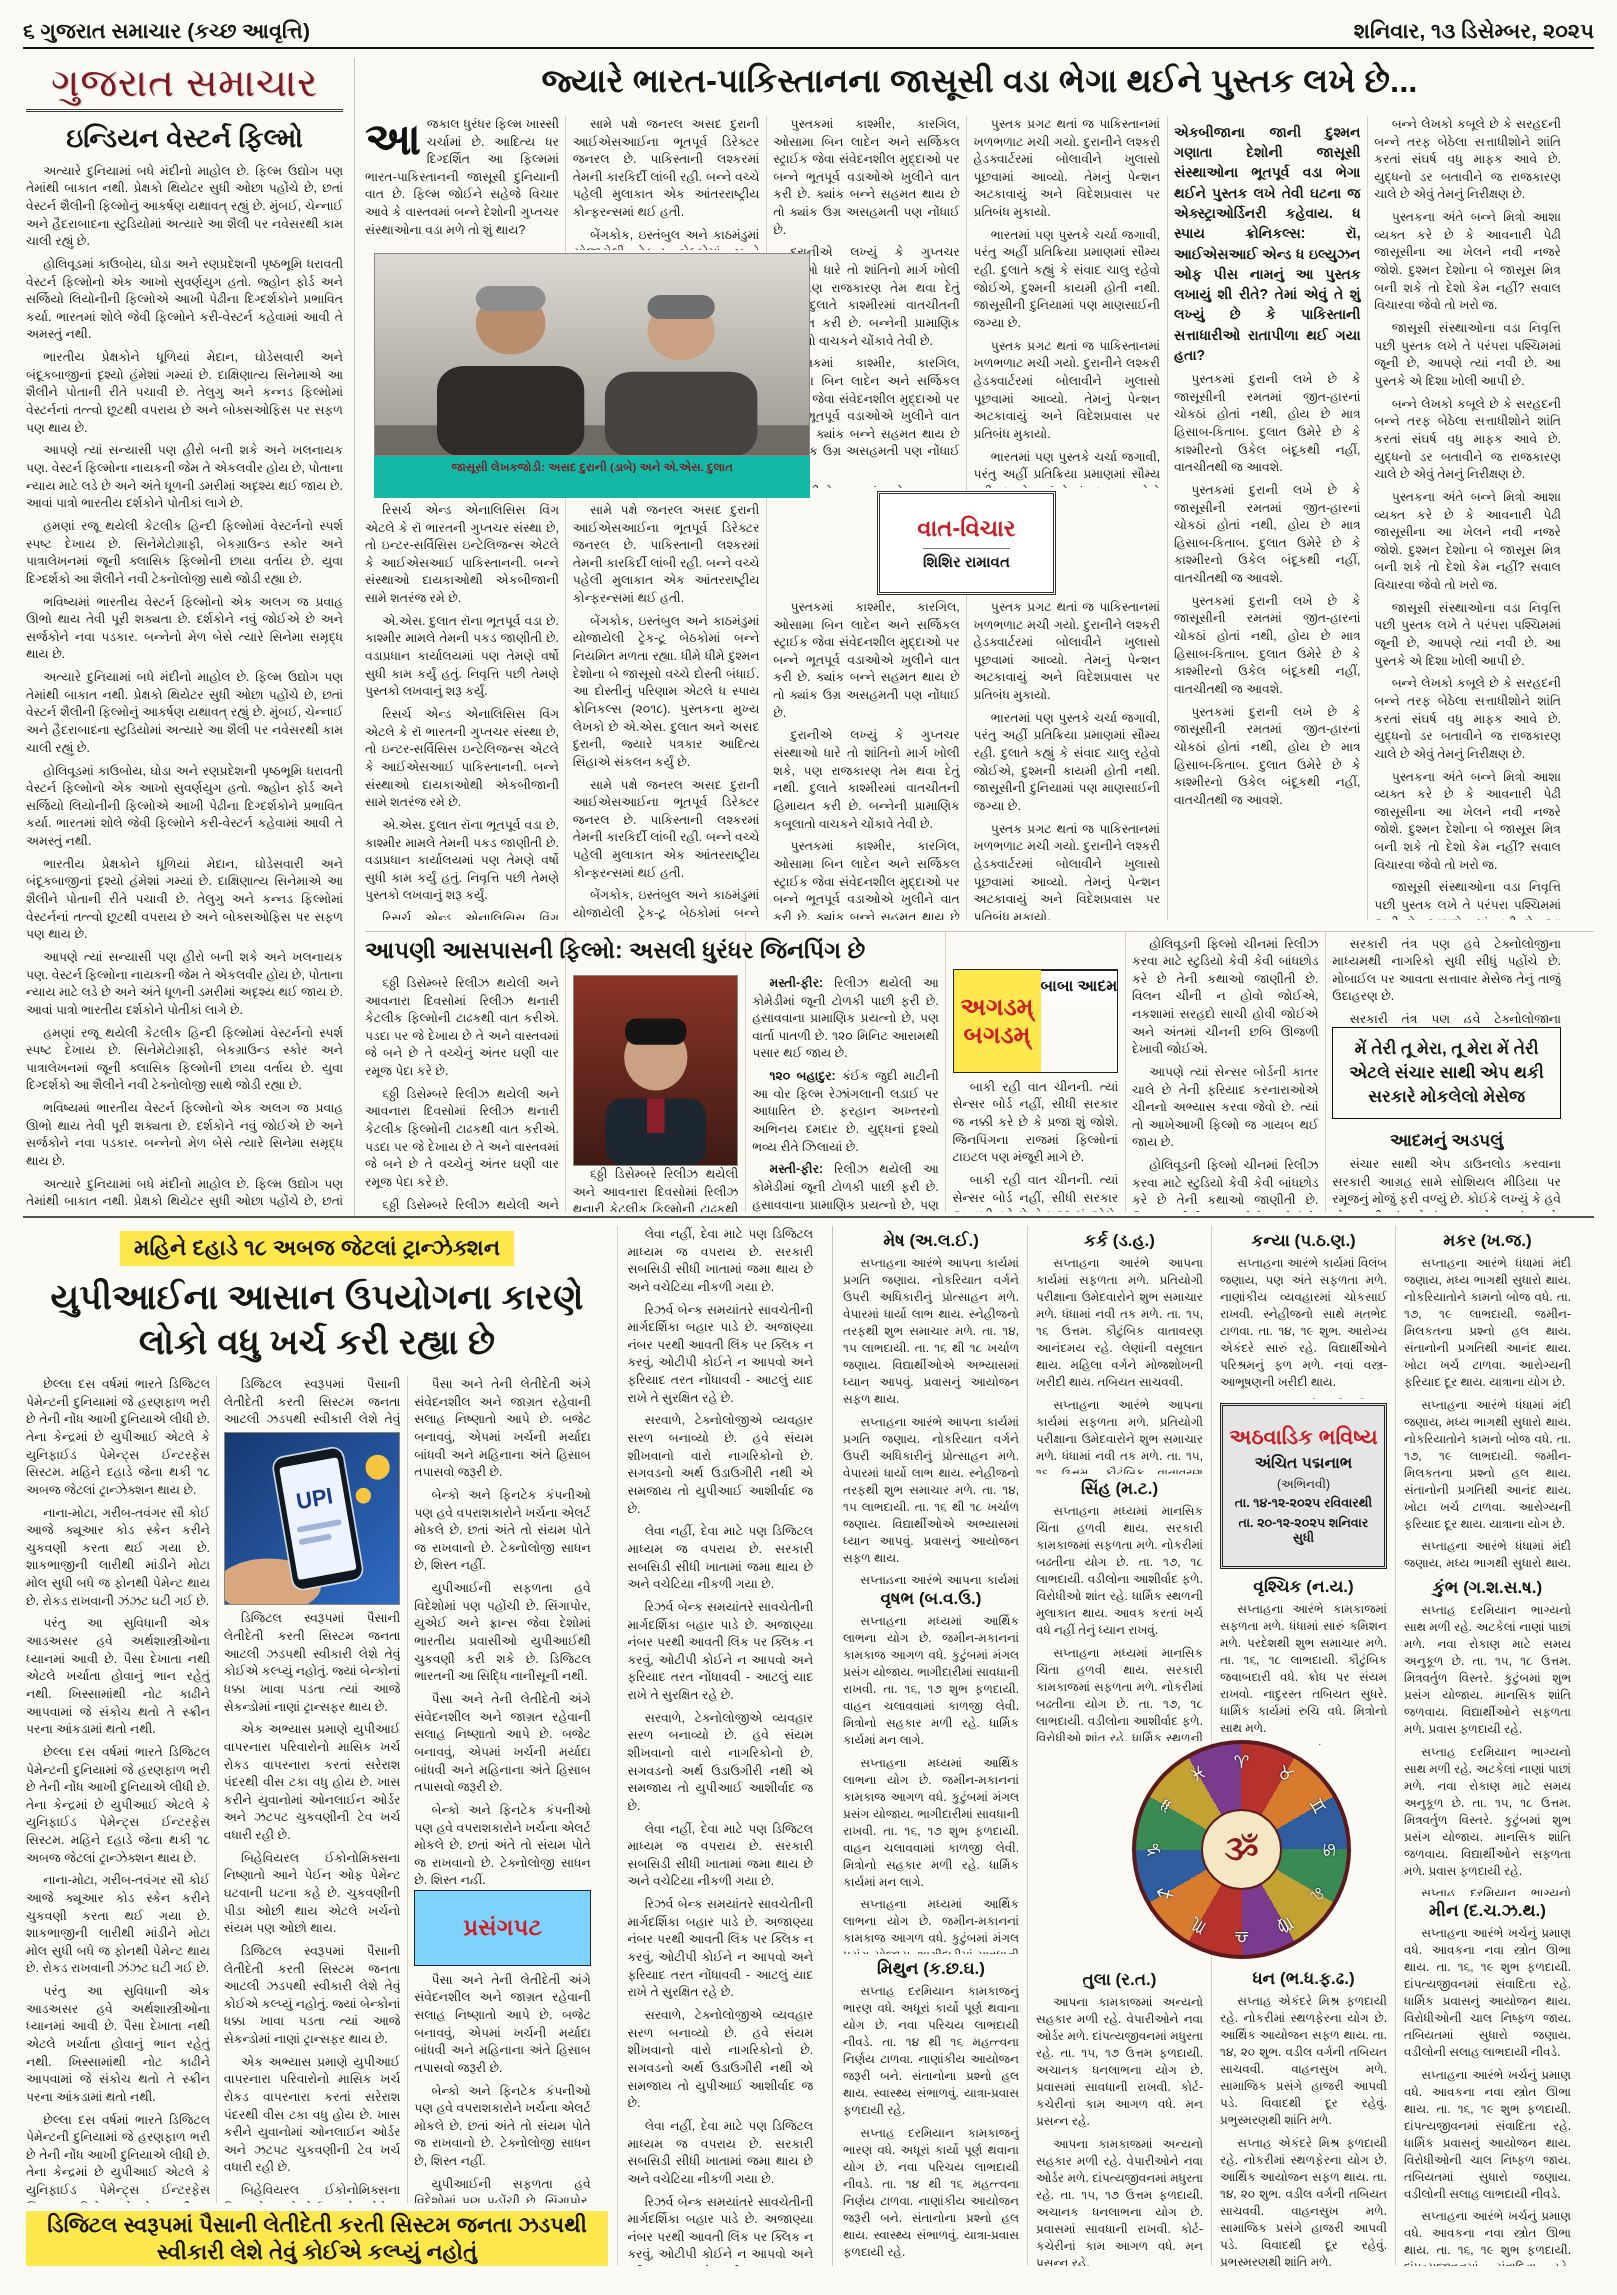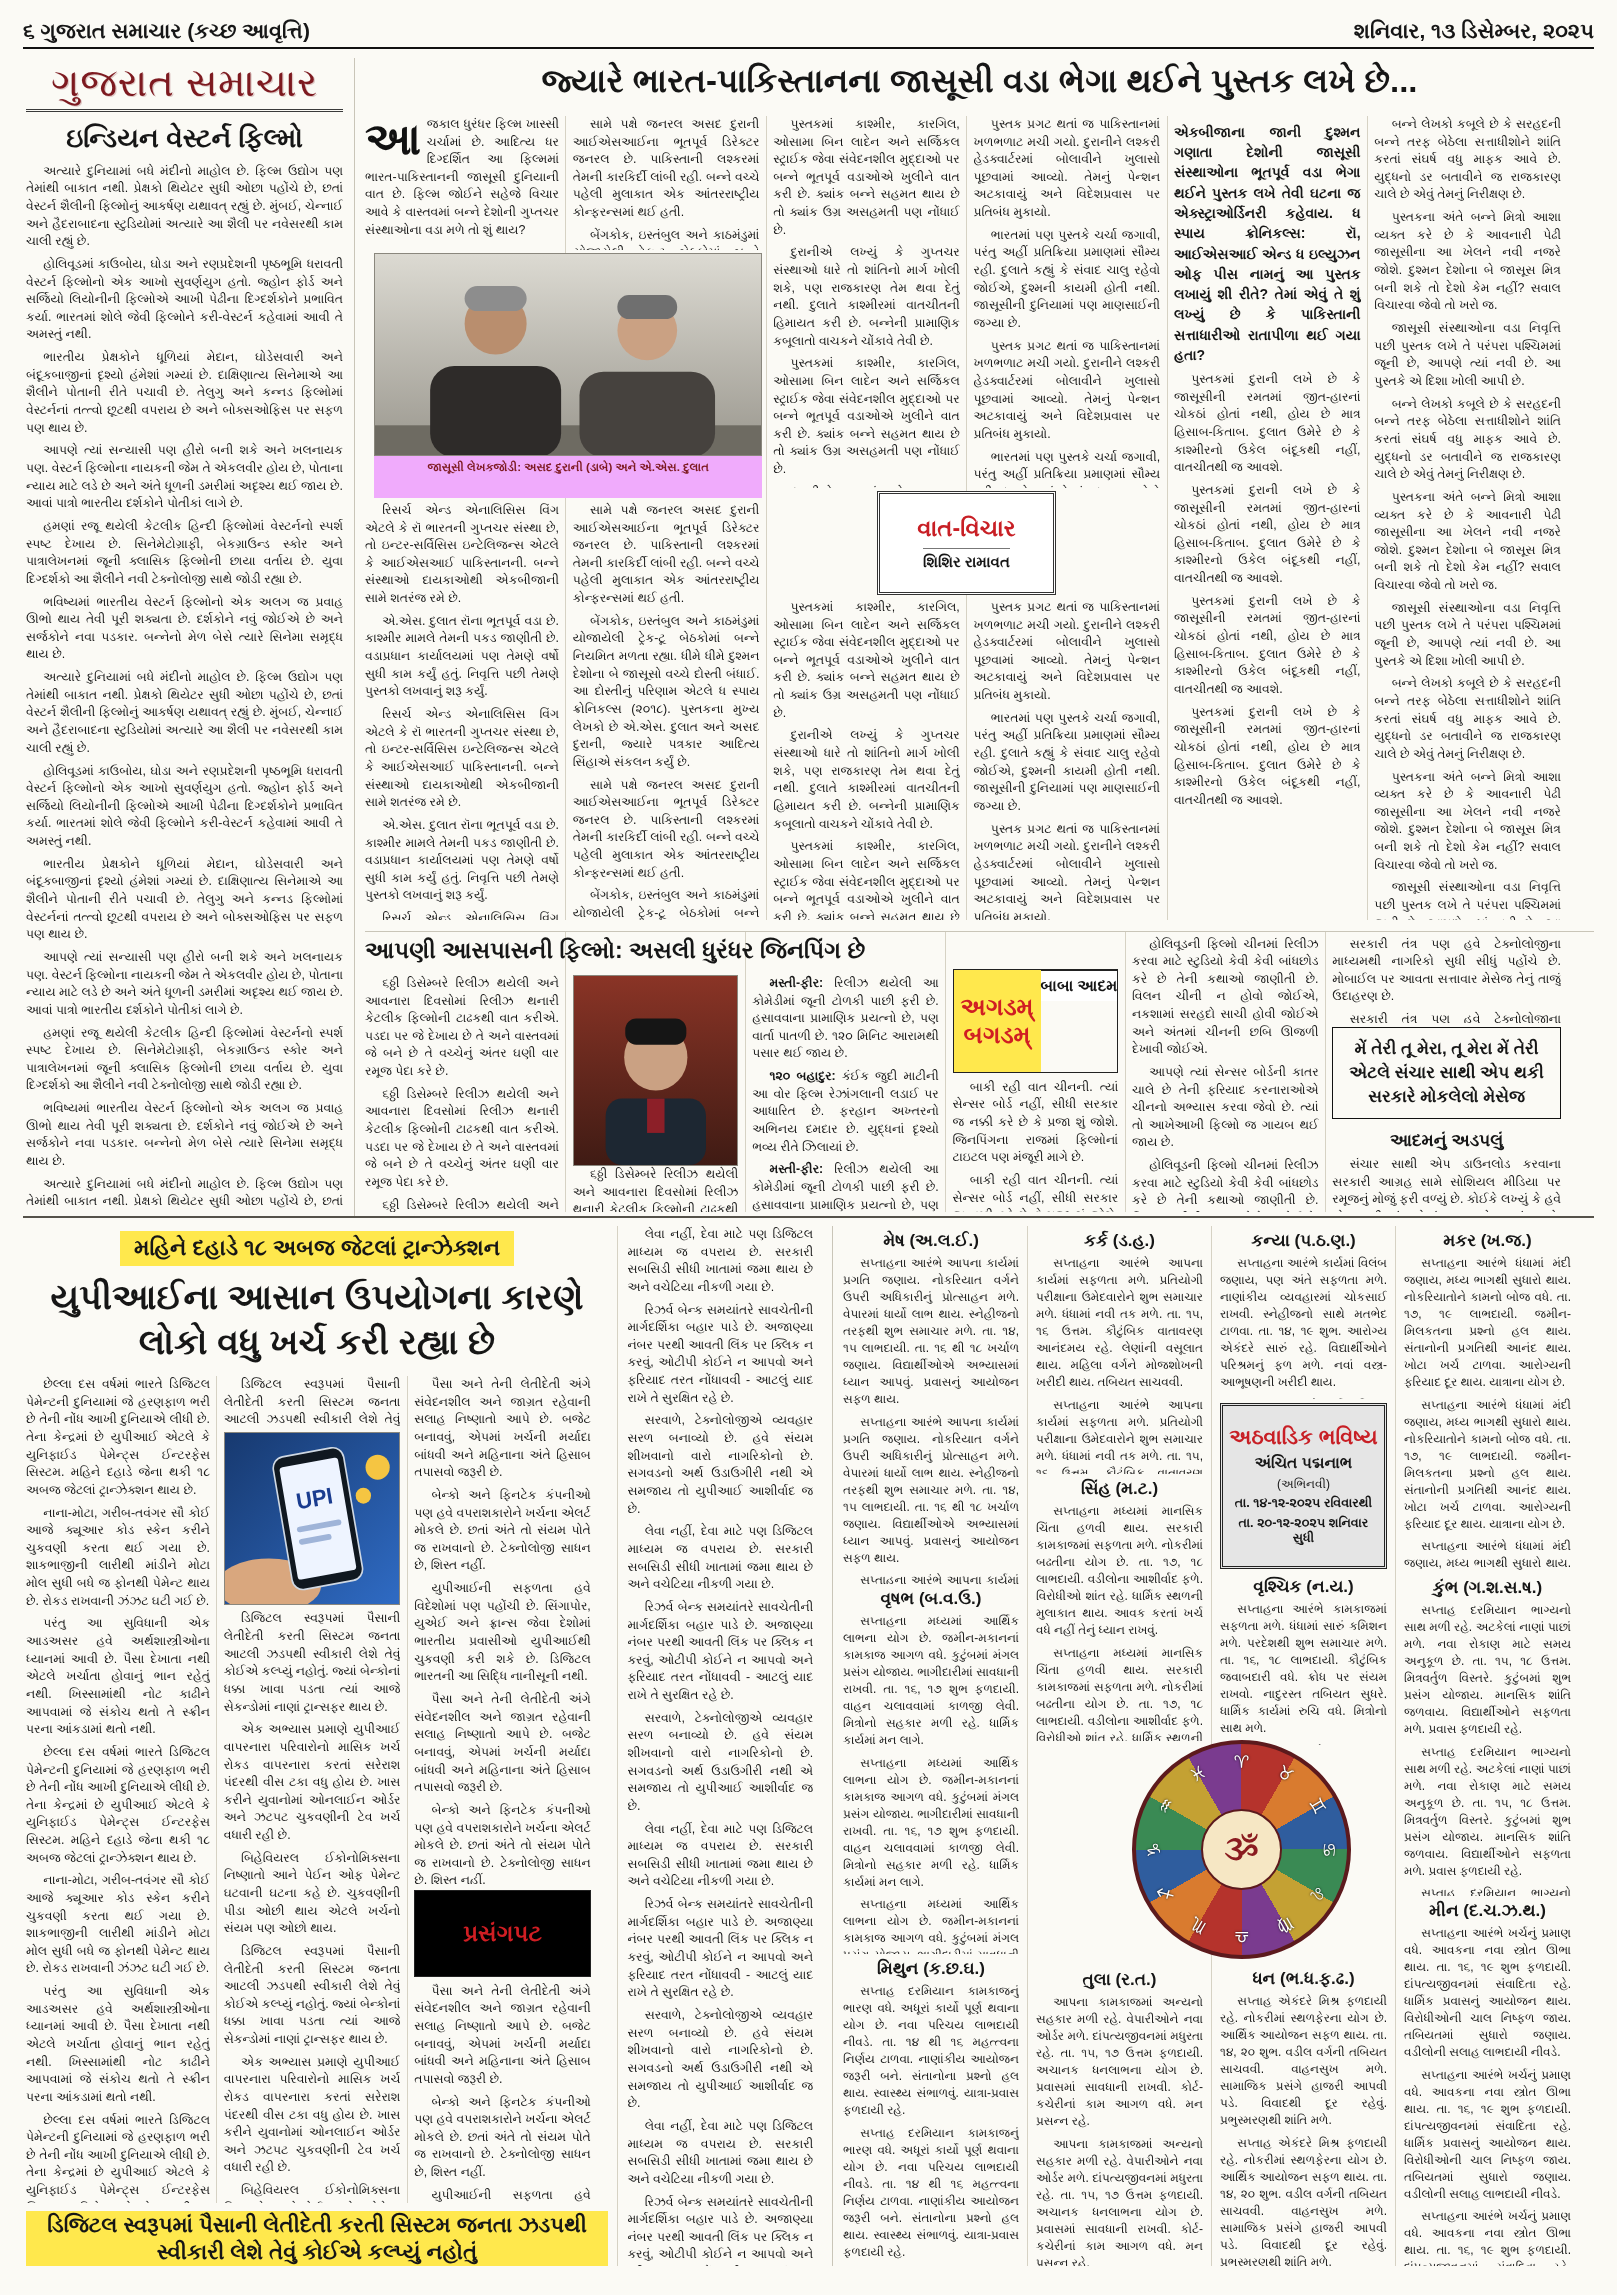--- a/index.html
+++ b/index.html
@@ -23,21 +23,21 @@
 .lead h2{font-size:26.6px;text-align:center;margin:3.5px 0 9.2px;font-weight:bold}
 
 .mainhl{position:absolute;left:365px;top:54px;width:1229px;height:53px;font-size:33px;font-weight:bold;text-align:center;line-height:1.2;display:flex;align-items:center;justify-content:center}
 
 .spy{position:absolute;left:365px;top:116px;width:1229px;height:804px;display:flex}
 .ncol{width:194px;height:100%;display:flex;flex-direction:column}
 .ncol+.ncol{border-left:0.6px solid #d6d2c4;margin-left:6.4px;padding-left:6.4px}
 .leadp{overflow:hidden}
 .dropcap{float:left;font-size:44px;line-height:.85;font-weight:bold;padding:3.5px 5.8px 0 0;color:#111}
 .bold-intro{font-weight:bold;font-size:14px;line-height:1.45;text-align:justify;margin:5.8px 0;overflow:hidden}
-.spy-photo{position:absolute;left:9.2px;top:137px;width:388px;height:245px;background:#f0abfc}
+.spy-photo{position:absolute;left:9.2px;top:137px;width:436px;height:245px;background:#14b8a6}
 .spy-photo svg{width:100%;height:203px;display:block;border:0.6px solid #8a877d}
 .spy-photo .cap{font-size:11.6px;font-weight:bold;color:#7d1a20;padding:4px 1.2px 0;text-align:center;line-height:1.25}
 .vv{position:absolute;left:512px;top:375px;width:179px;height:104px;border:3.5px double #333;display:flex;flex-direction:column;align-items:center;justify-content:center;background:#fff;gap:5.8px}
 .vv .t{color:#c81f25;font-size:23px;font-weight:bold}
 .vv .a{font-size:15px;font-weight:bold;border-top:1.2px solid #777;padding-top:4.6px}
 
 .mid{position:absolute;left:365px;top:931px;width:1229px;height:281px;border-top:1.2px solid #c9c5b8}
 .mid-hl{position:absolute;left:0;top:4.6px;width:526px;font-size:23px;font-weight:bold;line-height:1.18;z-index:2}
 .mid-cols{position:absolute;inset:0;display:flex}
 .mcol{height:100%;display:flex;flex-direction:column}
@@ -53,21 +53,21 @@
 .upi{position:absolute;left:26px;top:1226px;width:798px;height:1040px;display:flex}
 .upi-main{width:582px;display:flex;flex-direction:column}
 .upi-col4{width:196px;margin-left:9.2px;padding-left:9.2px;border-left:0.6px solid #d6d2c4;display:flex;flex-direction:column}
 .kicker{align-self:center;background:#ffe84d;padding:4.6px 14px;font-size:22px;font-weight:bold;margin-top:4.6px}
 .upi-hl{font-size:35px;font-weight:bold;text-align:center;line-height:1.28;margin:9.2px 5.8px 11.6px}
 .upi-cols{flex:1;display:flex;overflow:hidden}
 .ucol{width:184px;height:100%;display:flex;flex-direction:column}
 .ucol+.ucol{border-left:0.6px solid #d6d2c4;margin-left:6.4px;padding-left:6.4px}
 .upi-photo{width:100%;height:173px;margin:3.5px 0 5.8px}
 .upi-photo svg{width:100%;height:100%;display:block;border:0.6px solid #8a877d}
-.prasang{border:1.2px solid #222;background:#000000;display:flex;align-items:center;justify-content:center;color:#d01e23;font-size:23px;font-weight:bold;height:87px;margin:5.8px 0}
+.prasang{border:1.2px solid #222;background:#7dd3fc;display:flex;align-items:center;justify-content:center;color:#d01e23;font-size:23px;font-weight:bold;height:76px;margin:5.8px 0}
 .upi-banner{height:55px;background:#ffe84d;display:flex;align-items:center;justify-content:center;text-align:center;font-size:21.4px;font-weight:bold;padding:0 14px;margin-top:8px;line-height:1.25}
 
 .rashi{position:absolute;left:843px;top:1226px;width:753px;height:1040px;display:flex}
 .rcol{width:176px;height:100%;display:flex;flex-direction:column}
 .rcol+.rcol{border-left:0.6px solid #d6d2c4;margin-left:8px;padding-left:8px}
 .sign{display:flex;flex-direction:column;overflow:hidden}
 .sign h4{font-size:17px;text-align:center;margin:4.6px 0;font-weight:bold}
 .sign .body-text{flex:1;font-size:12px}
 .bhavishya{border:3.5px double #222;text-align:center;padding:8px 4.6px;display:flex;flex-direction:column;gap:5.2px;justify-content:center;margin:3.5px 0;background:#e5e5e5}
 .bhavishya .bt{color:#c81f25;font-size:21px;font-weight:bold}

